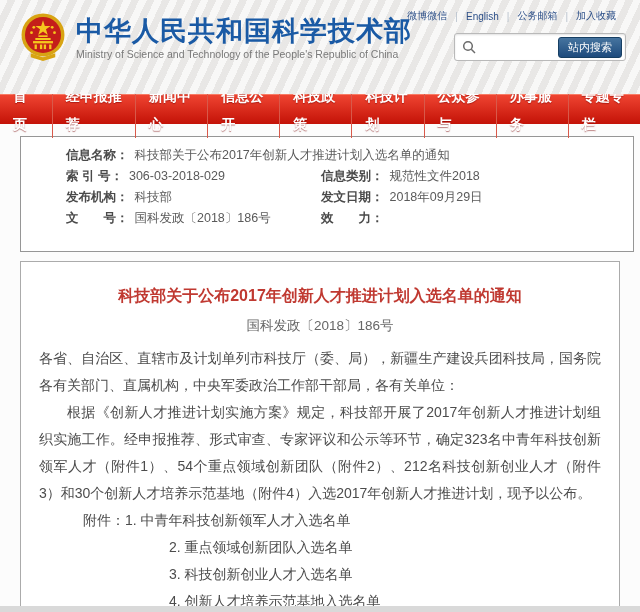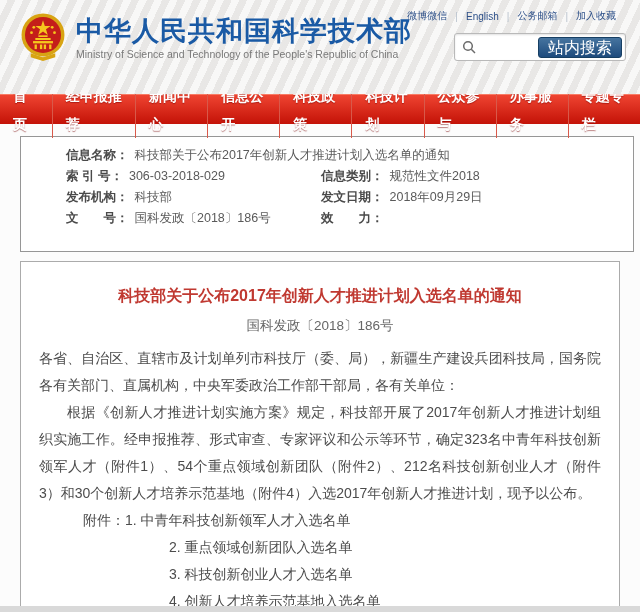--- a/index.html
+++ b/index.html
@@ -49,21 +49,21 @@
   }
   .search-box svg { margin: 0 4px 0 7px; flex: 0 0 auto; }
   .search-input {
     flex: 1 1 auto; min-width: 0; height: 22px;
     border: none; outline: none; background: transparent;
     font-size: 12px; color: #444;
   }
   .search-btn {
     flex: 0 0 auto; margin-right: 3px;
     height: 21px; padding: 0 9px;
-    font-size: 16px; color: #fff; cursor: pointer;
+    font-size: 11px; color: #fff; cursor: pointer;
     background: linear-gradient(#46749f, #1e4b7d);
     border: 1px solid #173f63; border-radius: 3px;
   }
 
   
   .main-nav {
     height: 30px;
     background: linear-gradient(#ef4431, #c31207);
     border-top: 1px solid #f87a63;
     display: flex; align-items: center;

